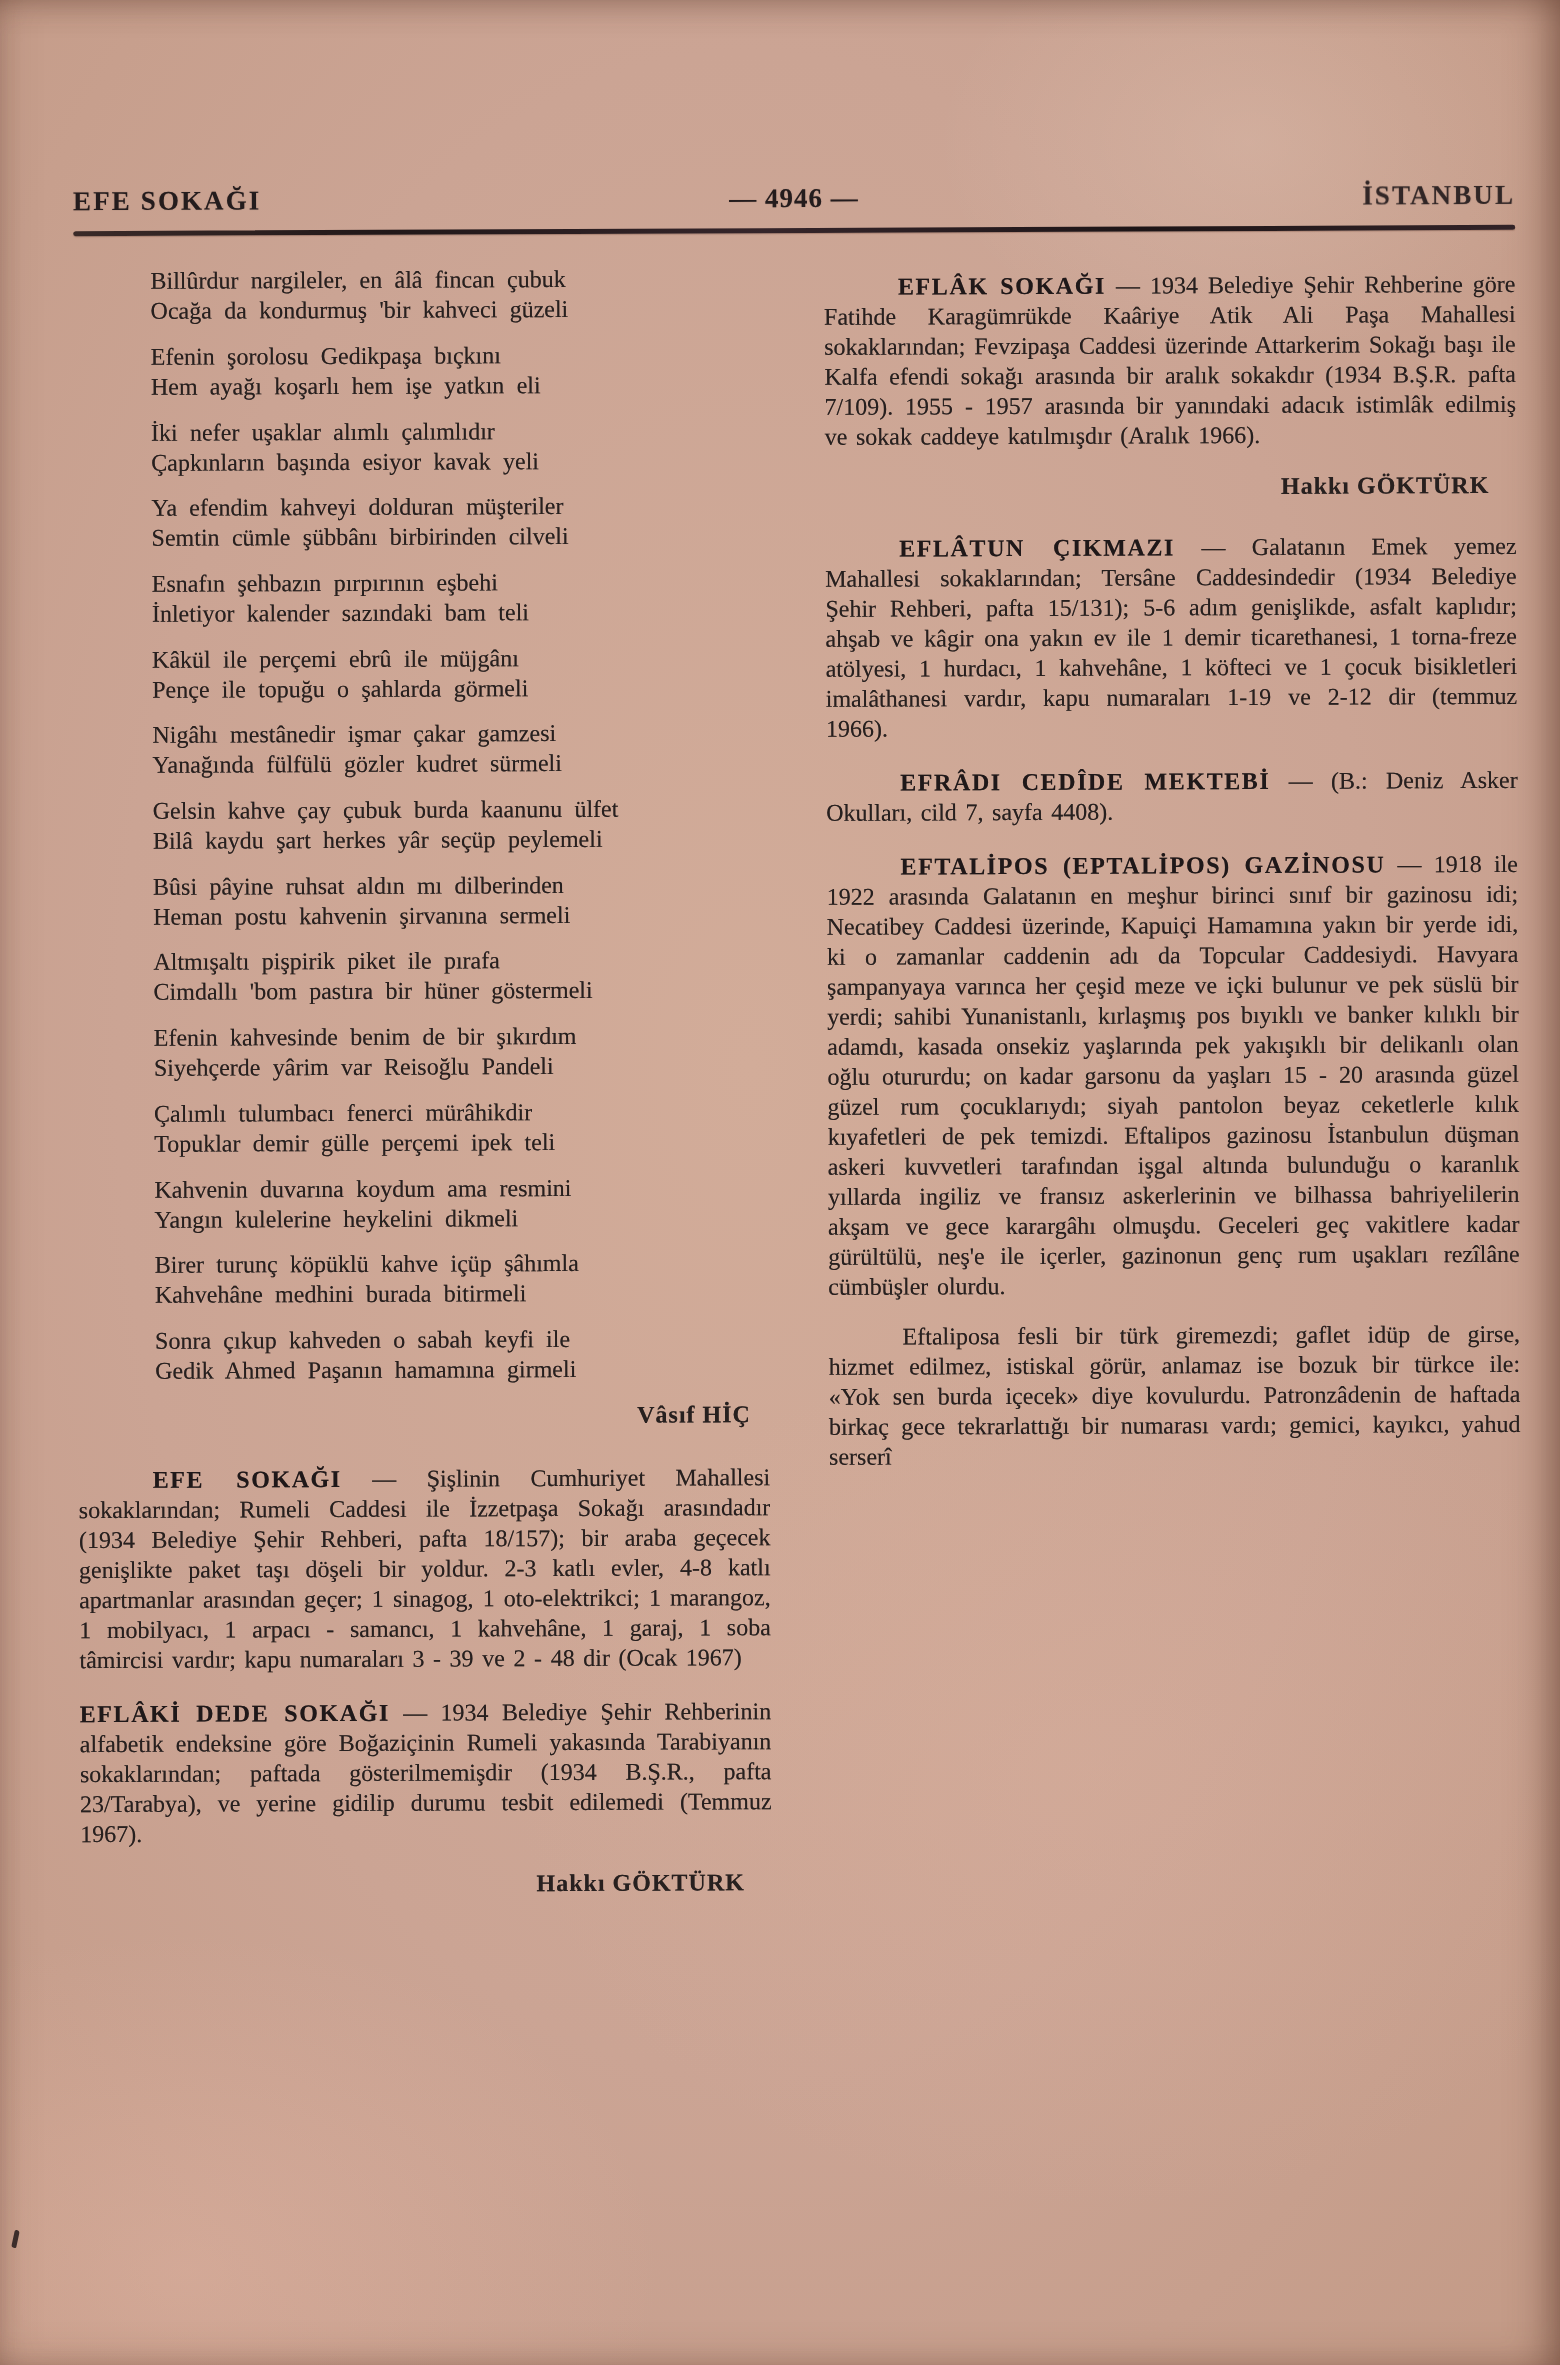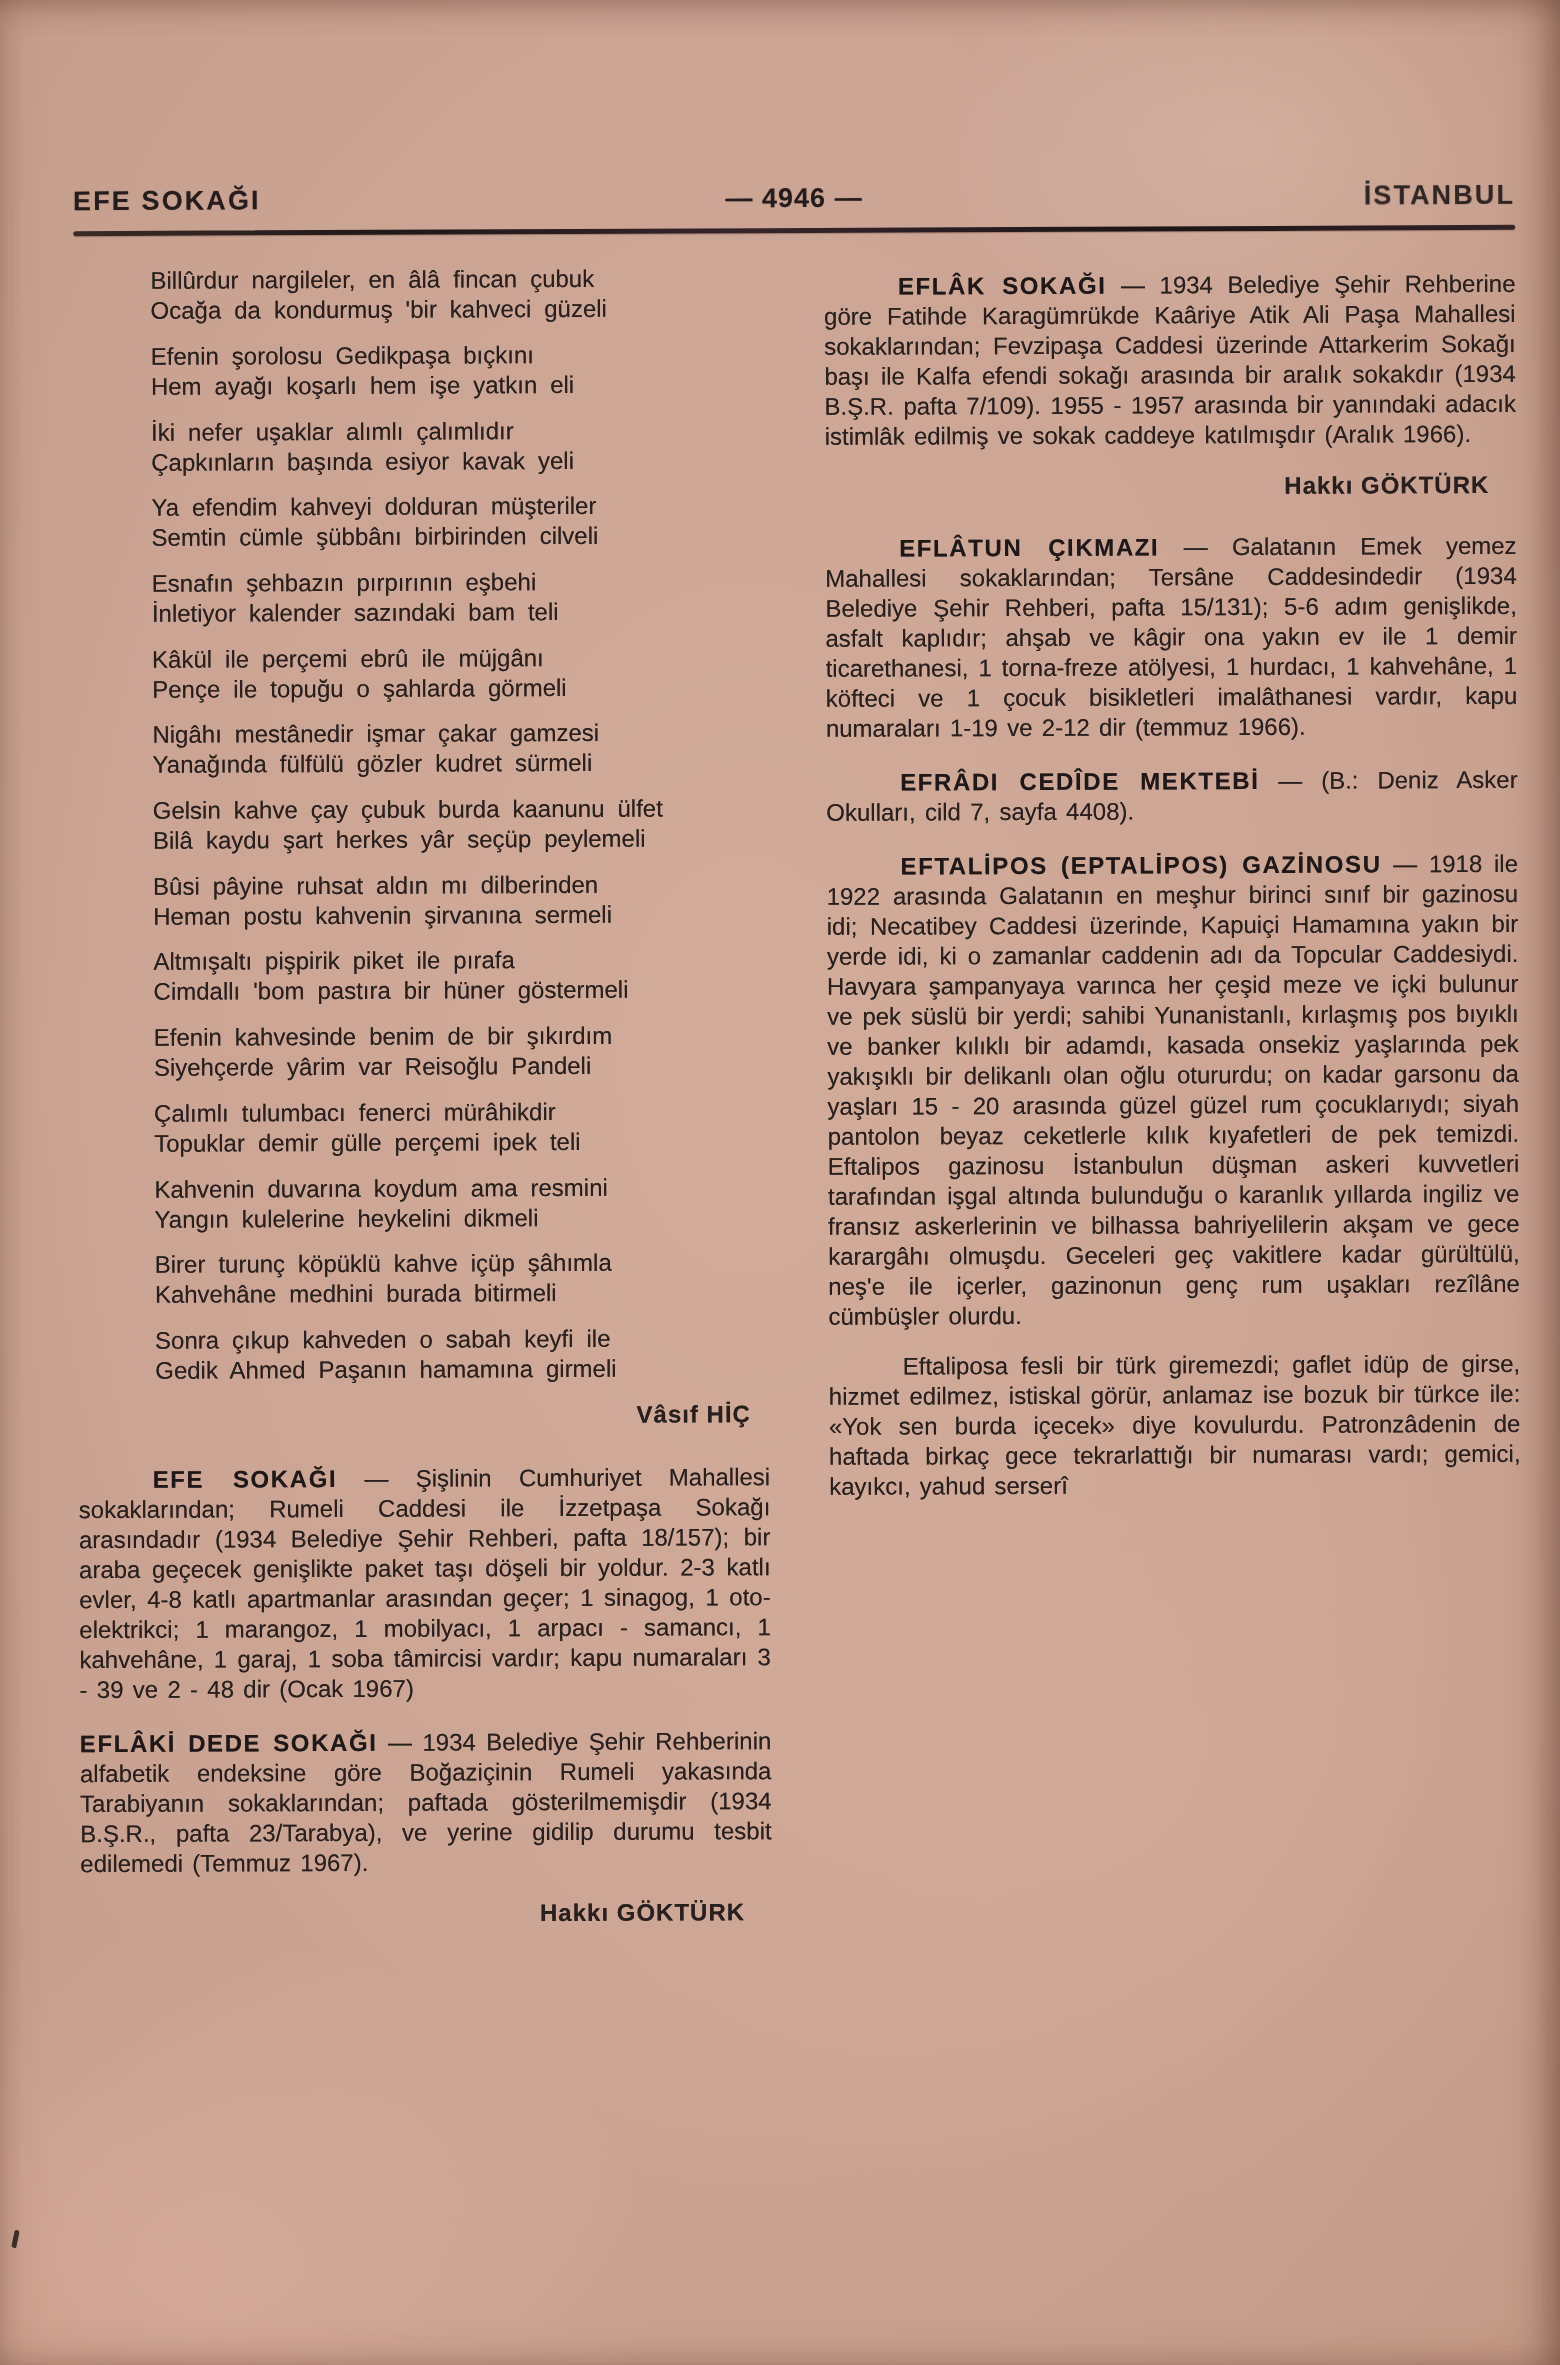--- a/index.html
+++ b/index.html
@@ -4,21 +4,21 @@
 <style>
   html, body { margin: 0; padding: 0; }
   body { background: #7a5c4e; }
 
   .page {
     position: relative;
     width: 1561px;
     height: 2366px;
     margin: 0 auto;
     overflow: hidden;
-    font-family: Liberation Sans, sans-serif;
+    font-family: Liberation Serif, serif;
     color: #27201f;
     background:
       radial-gradient(ellipse 523px 366px at 80% 6%, rgba(255,238,224,0.16), transparent 60%),
       radial-gradient(ellipse 732px 523px at 12% 96%, rgba(244,196,180,0.28), transparent 65%),
       radial-gradient(ellipse 836px 627px at 70% 75%, rgba(226,182,162,0.25), transparent 70%),
       radial-gradient(ellipse at 48% 45%, #d2ac99 0%, #cba494 55%, #c39a86 100%);
     box-shadow:
       inset -26px 0 42px -15.7px rgba(90,55,42,0.60),
       inset 0 18.3px 37px -21px rgba(90,55,42,0.40),
       inset 23.5px 0 47px -31px rgba(90,55,42,0.35),

